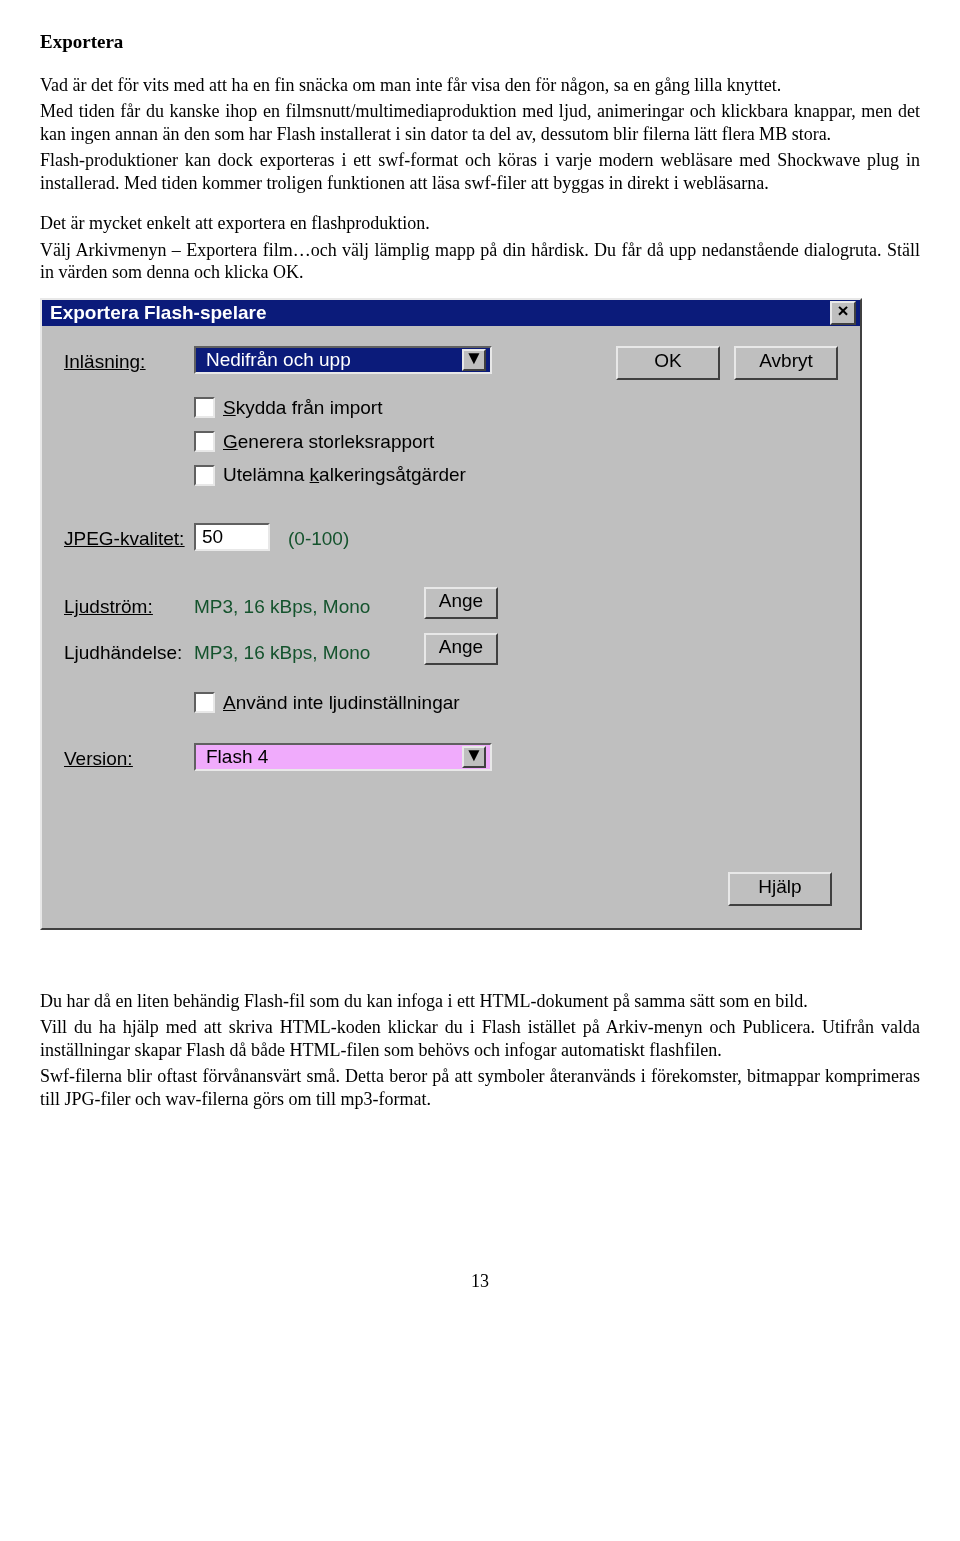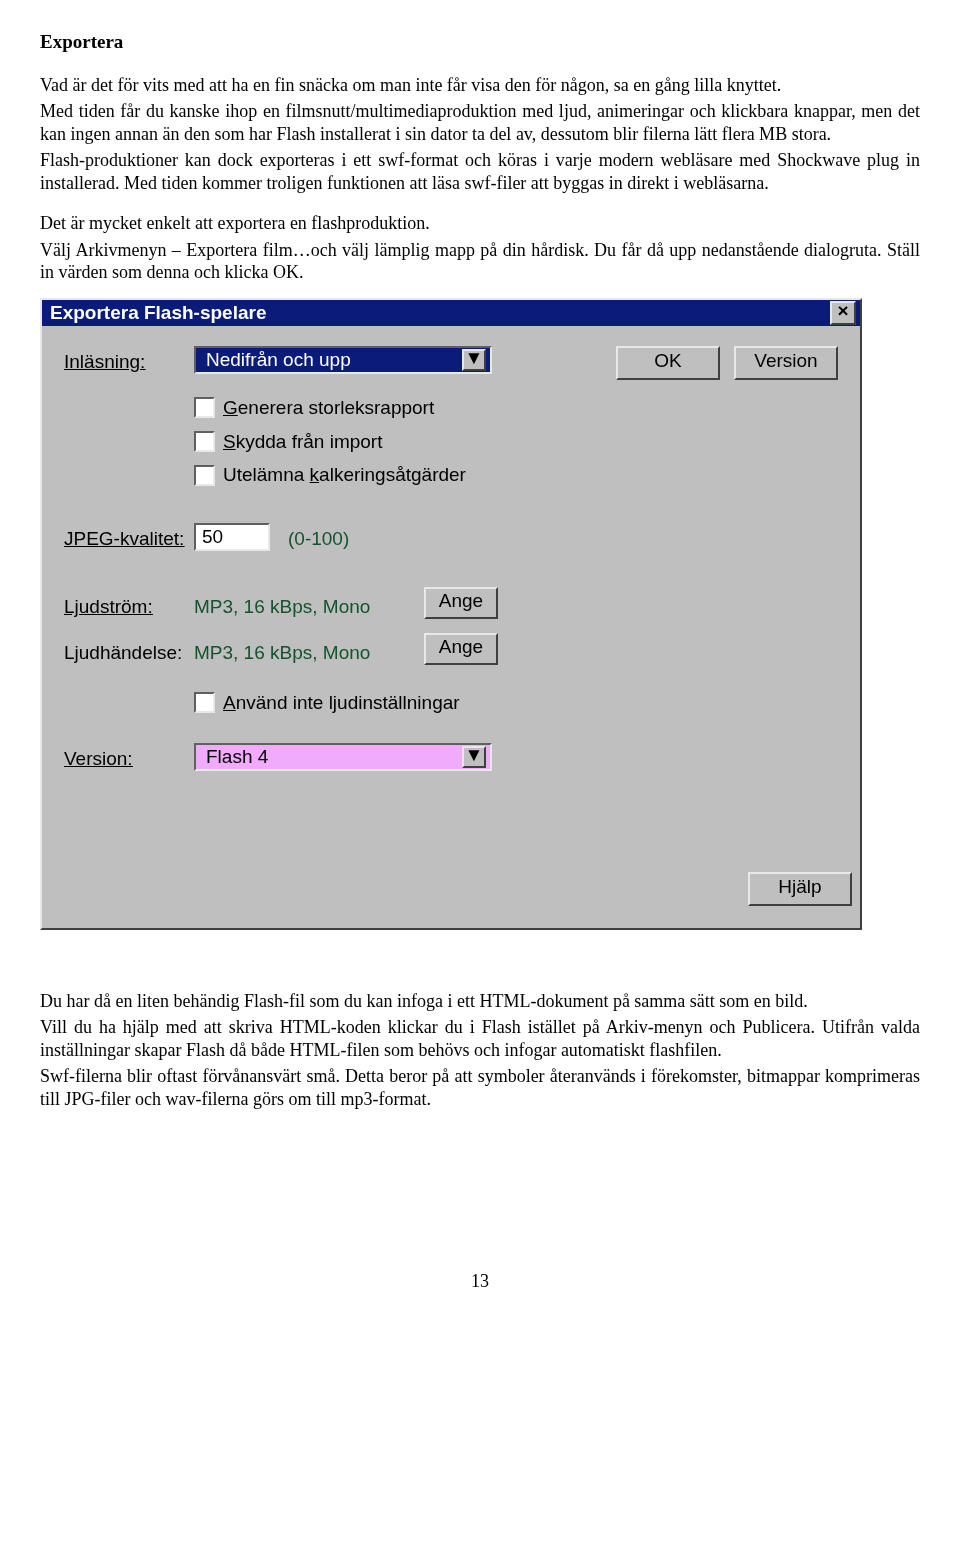--- a/index.html
+++ b/index.html
@@ -123,21 +123,21 @@
   .btn-col {
     position: absolute;
     right: 22px;
     top: 20px;
     display: flex;
     flex-direction: row;
     gap: 14px;
   }
   .btn-bottom {
     position: absolute;
-    right: 8px;
+    right: 28px;
     bottom: 22px;
     margin-top: 13px;
   }
   .chk-row {
     display: flex;
     align-items: center;
     margin: 0 0 10px 130px;
   }
   .chk {
     width: 17px; height: 17px;
@@ -192,40 +192,40 @@
 <div class="dlg-wrap">
   <div class="dlg">
     <div class="titlebar">
       <span class="ttl">Exportera Flash-spelare</span>
       <div class="close-btn">×</div>
     </div>
     <div class="dlg-body">
 
       <div class="btn-col">
         <div class="win-btn">OK</div>
-        <div class="win-btn">Version</div>
+        <div class="win-btn">Avbryt</div>
       </div>
 
       <div class="dlg-row">
         <div class="dlg-label"><u>Inläsning:</u></div>
         <div class="dlg-select">
           <span class="sel-text">Nedifrån och upp</span>
           <div class="sel-btn">▼</div>
         </div>
       </div>
 
       <div style="height:8px"></div>
 
       <div class="chk-row">
         <div class="chk"></div>
+        <span class="chk-label"><u>S</u>kydda från import</span>
+      </div>
+      <div class="chk-row">
+        <div class="chk"></div>
         <span class="chk-label"><u>G</u><span>enerera storleksrapport</span></span>
-      </div>
-      <div class="chk-row">
-        <div class="chk"></div>
-        <span class="chk-label"><u>S</u>kydda från import</span>
       </div>
       <div class="chk-row">
         <div class="chk"></div>
         <span class="chk-label">Utelämna <u>k</u>alkeringsåtgärder</span>
       </div>
 
       <div style="height:26px"></div>
 
       <div class="dlg-row">
         <div class="dlg-label"><u>JPEG-kvalitet:</u></div>

